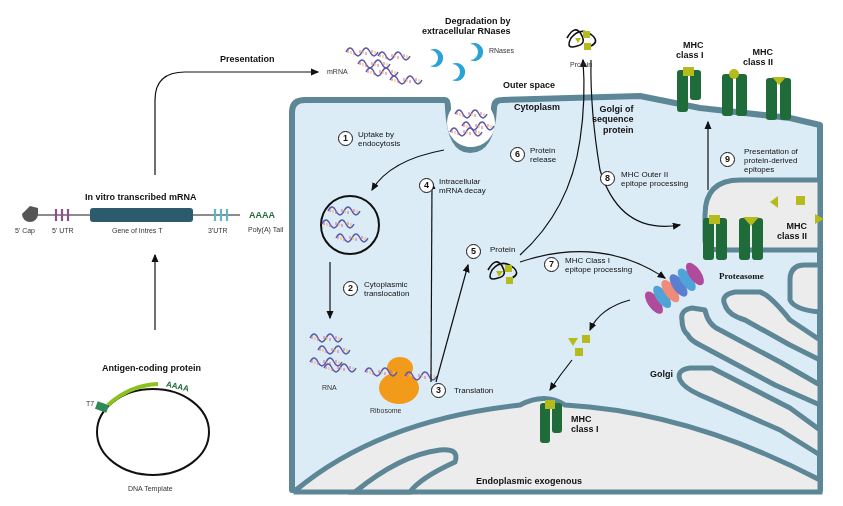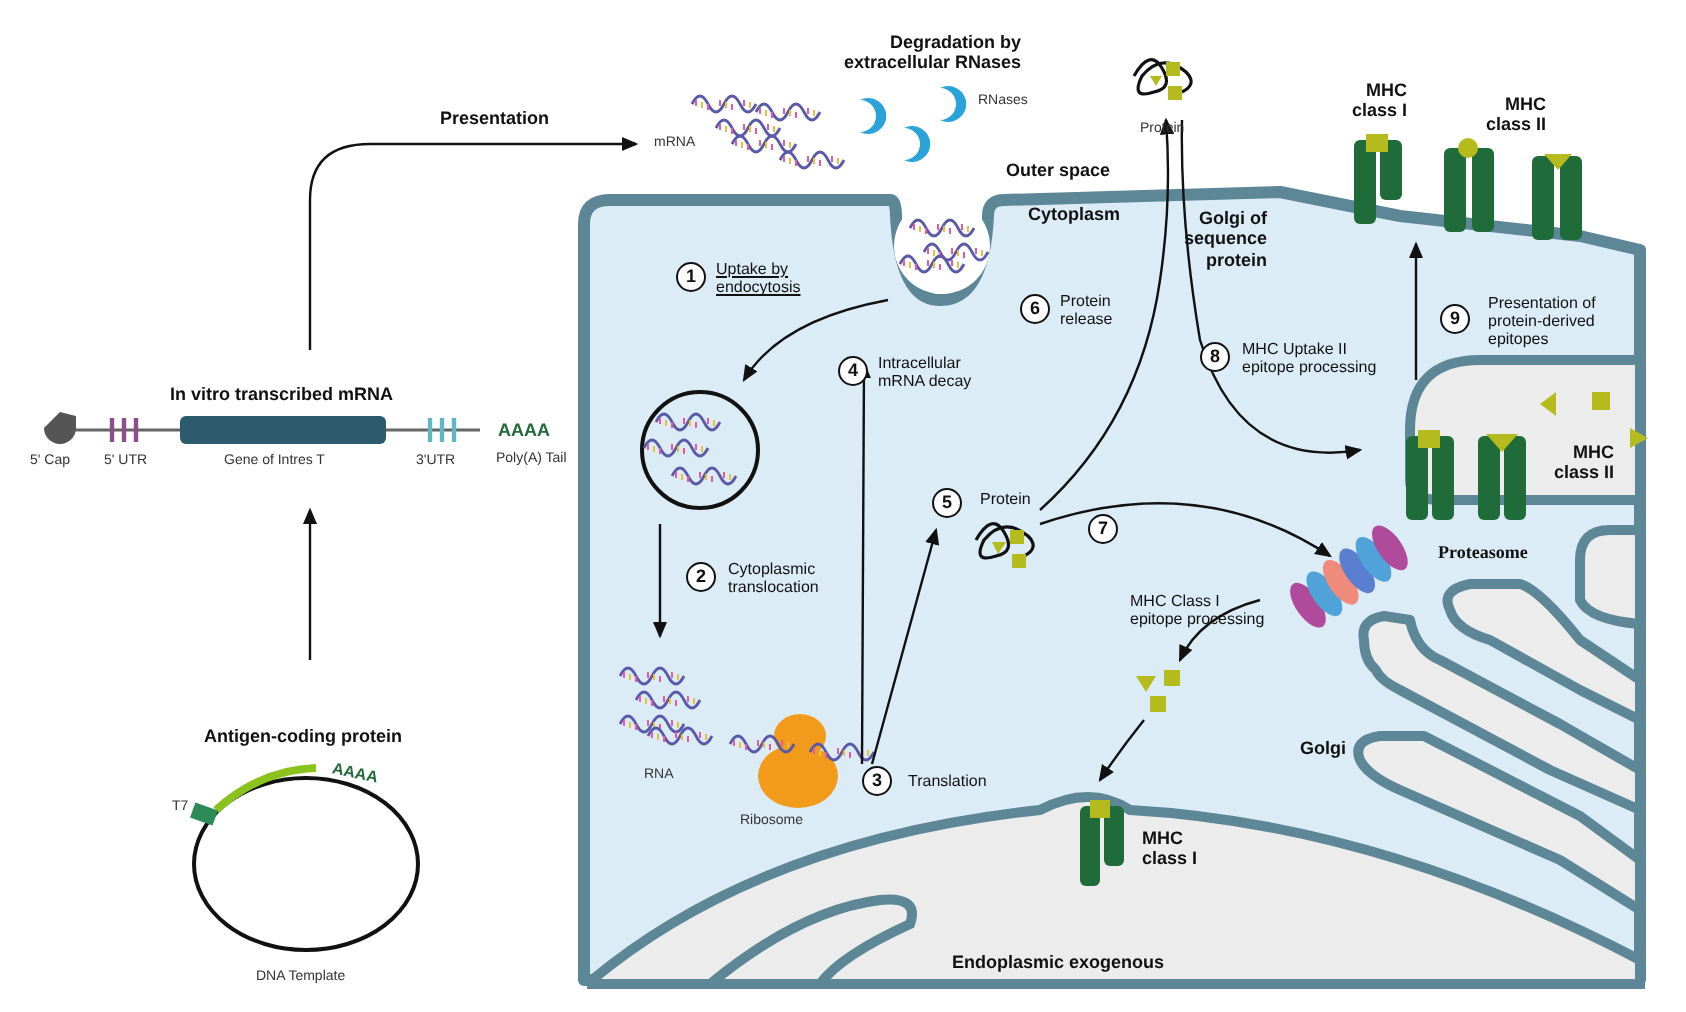--- a/index.html
+++ b/index.html
@@ -233,21 +233,21 @@
   <div>class I</div>
 </div>
 
 <div class="lbl sm" style="left:322px;top:384px;">RNA</div>
 <div class="lbl sm" style="left:370px;top:407px;">Ribosome</div>
 <div class="lbl hd" style="left:719px;top:271px;font-family:Liberation Serif, serif;">Proteasome</div>
 <div class="lbl hd" style="left:650px;top:369px;">Golgi</div>
 <div class="lbl hd" style="left:476px;top:476px;">Endoplasmic exogenous</div>
 
 <div class="step" style="left:338px;top:131px;">1</div>
-<div class="lbl md" style="left:358px;top:130px;text-decoration:underline;">
+<div class="lbl md" style="left:358px;top:130px;">
     <div>Uptake by</div>
     <div>endocytosis</div>
   </div>
 
 <div class="step" style="left:343px;top:281px;">2</div>
 <div class="lbl md" style="left:364px;top:280px;">
     <div>Cytoplasmic</div>
     <div>translocation</div>
   </div>
 
@@ -263,28 +263,28 @@
 <div class="step" style="left:466px;top:244px;">5</div>
 <div class="lbl md" style="left:490px;top:245px;">Protein</div>
 
 <div class="step" style="left:510px;top:147px;">6</div>
 <div class="lbl md" style="left:530px;top:146px;">
     <div>Protein</div>
     <div>release</div>
   </div>
 
 <div class="step" style="left:544px;top:257px;">7</div>
-<div class="lbl md" style="left:565px;top:256px;margin-top:40px;">
+<div class="lbl md" style="left:565px;top:256px;">
     <div>MHC Class I</div>
     <div>epitope processing</div>
   </div>
 
 <div class="step" style="left:600px;top:171px;">8</div>
 <div class="lbl md" style="left:621px;top:170px;">
-    <div>MHC Uptake II</div>
+    <div>MHC Outer II</div>
     <div>epitope processing</div>
   </div>
 
 <div class="step" style="left:720px;top:152px;">9</div>
 <div class="lbl md" style="left:744px;top:147px;">
     <div>Presentation of</div>
     <div>protein-derived</div>
     <div>epitopes</div>
   </div>
 

